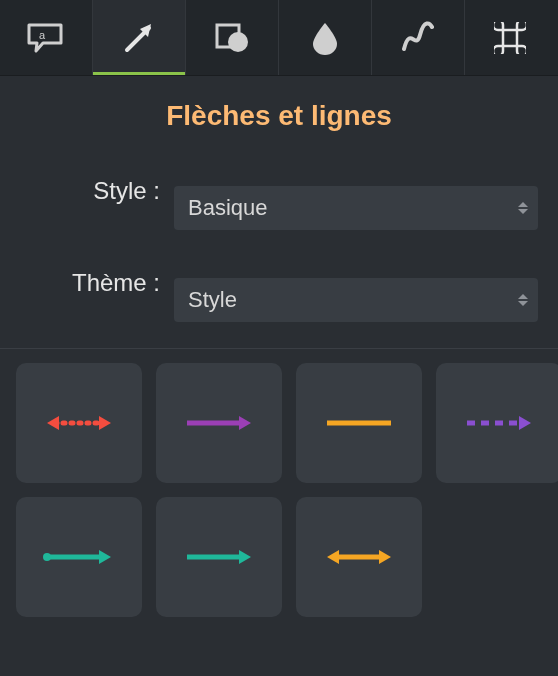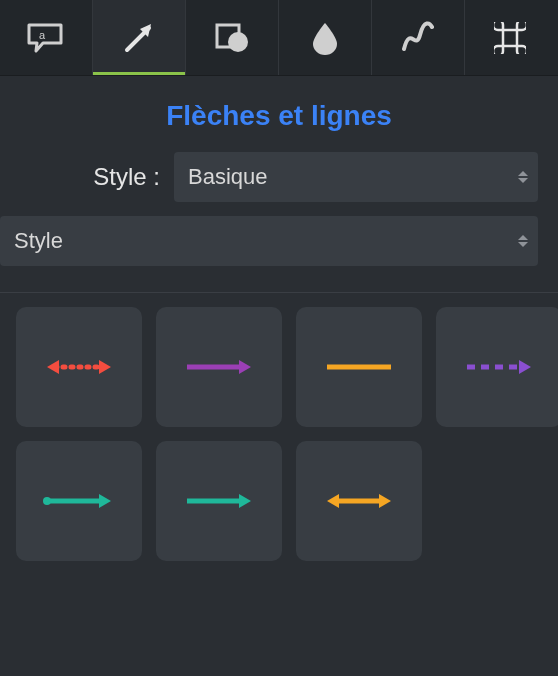--- a/index.html
+++ b/index.html
@@ -40,21 +40,21 @@
     background: #8bc34a;
   }
   .toolbar-tab svg { display:block; }
 
   
   .section-title {
     text-align: center;
     font-size: 28px;
     font-weight: 600;
     padding: 24px 0 20px;
-    color: #3b82f6;
+    color: #fdba74;
   }
 
   
   .controls {
     padding: 0 20px 16px 0;
     border-bottom: 1px solid #3a3e44;
   }
   .control-row {
     display: flex;
     align-items: center;
@@ -67,28 +67,29 @@
     font-size: 24px;
     font-weight: 500;
     color: #e6e6e6;
     padding-right: 14px;
   }
   .select {
     flex: 1;
     background: #383d43;
     border: none;
     border-radius: 4px;
-    height: 50px;
+    height: 44px;
     display: flex;
     align-items: center;
     padding: 0 34px 0 14px;
     position: relative;
     font-size: 22px;
     color: #d8d8d8;
     cursor: pointer;
+    margin-top: 34px;
   }
   .select-caret {
     position: absolute;
     right: 10px;
     top: 50%;
     transform: translateY(-50%);
     display: flex;
     flex-direction: column;
     gap: 2px;
   }
@@ -170,20 +171,21 @@
     <div class="control-label">Style :</div>
     <div class="select">
       <span>Basique</span>
       <span class="select-caret">
           <span class="up"></span>
           <span class="down"></span>
         </span>
     </div>
   </div>
   <div class="control-row">
+    <div class="control-label">Thème :</div>
     <div class="select">
       <span>Style</span>
       <span class="select-caret">
           <span class="up"></span>
           <span class="down"></span>
         </span>
     </div>
   </div>
 </div>
 

